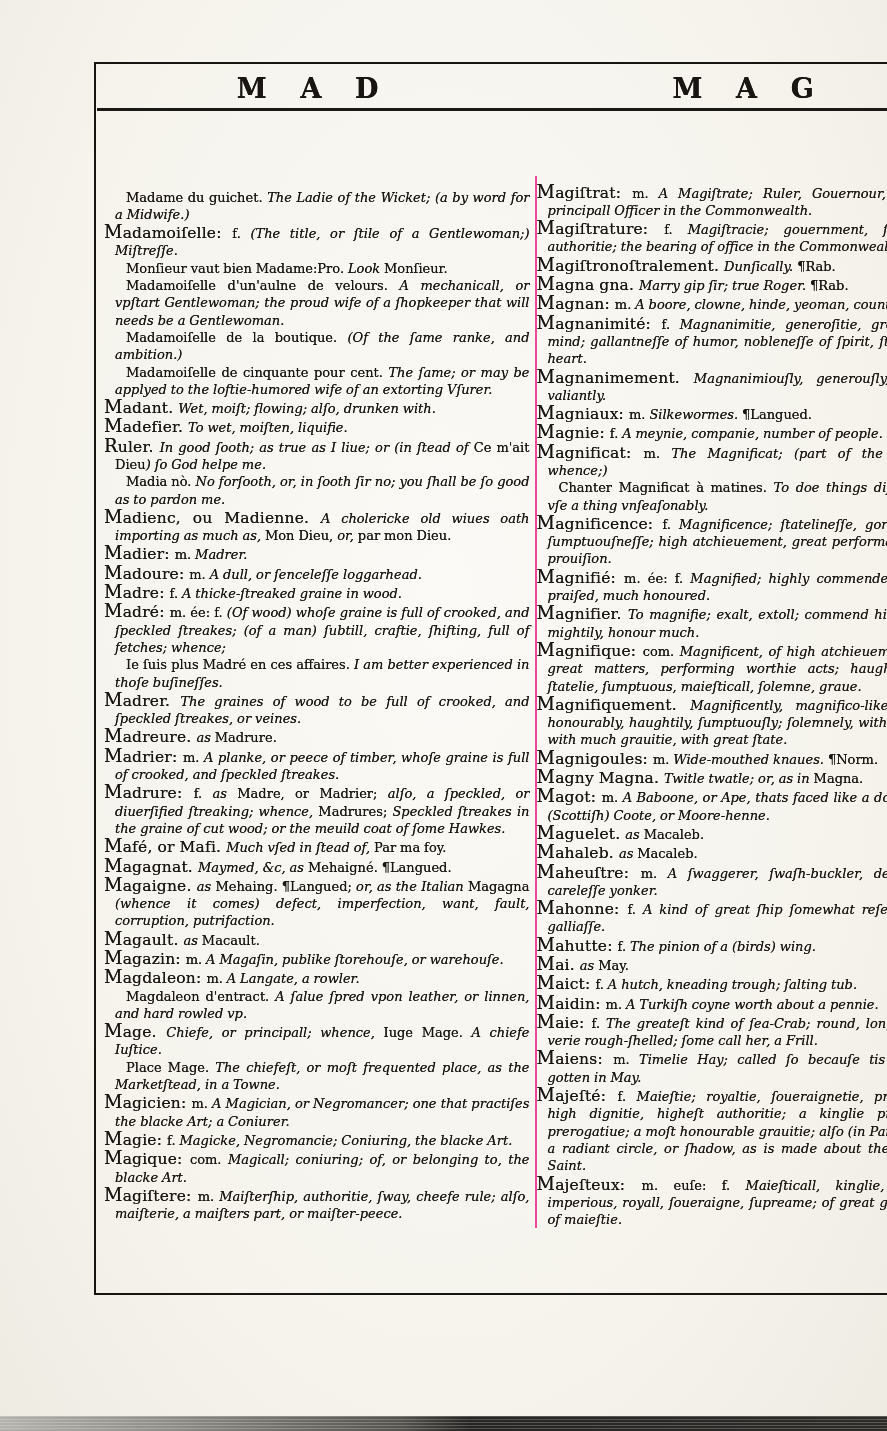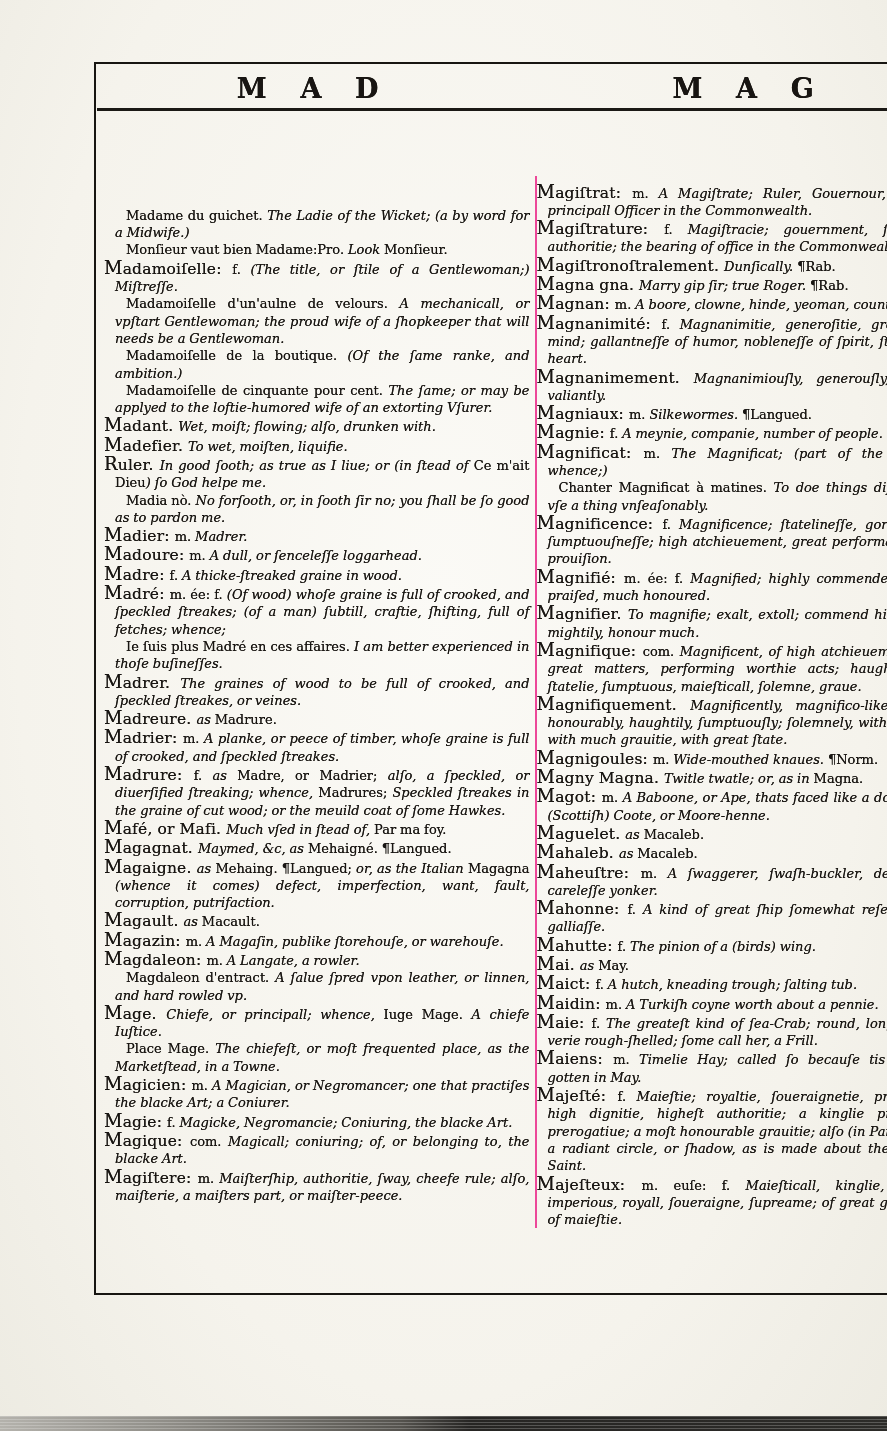--- a/index.html
+++ b/index.html
@@ -45,29 +45,30 @@
 <div class="frame">
   <div class="header">
     <div class="h-cell">M A D</div>
     <div class="h-cell">M A G</div>
   </div>
   <div class="rule"></div>
   <div class="cols">
     <div class="col">
         <div class="entries">
           <p class="entry sub"><span class="seg-r">Madame du guichet. </span><span class="seg-i">The Ladie of the Wicket; (a by word for a Midwife.)</span></p>
+          <p class="entry main"><span class="seg-hw">Madamoiſelle: </span><span class="seg-r">f. </span><span class="seg-i">(The title, or ſtile of a Gentlewoman;) Miſtreſſe.</span></p>
           <p class="entry sub"><span class="seg-r">Monſieur vaut bien Madame:Pro. </span><span class="seg-i">Look </span><span class="seg-r">Monſieur.</span></p>
-          <p class="entry main"><span class="seg-hw">Madamoiſelle: </span><span class="seg-r">f. </span><span class="seg-i">(The title, or ſtile of a Gentlewoman;) Miſtreſſe.</span></p>
           <p class="entry sub"><span class="seg-r">Madamoiſelle d'un'aulne de velours. </span><span class="seg-i">A mechanicall, or vpſtart Gentlewoman; the proud wife of a ſhopkeeper that will needs be a Gentlewoman.</span></p>
           <p class="entry sub"><span class="seg-r">Madamoiſelle de la boutique. </span><span class="seg-i">(Of the ſame ranke, and ambition.)</span></p>
           <p class="entry sub"><span class="seg-r">Madamoiſelle de cinquante pour cent. </span><span class="seg-i">The ſame; or may be applyed to the loftie-humored wife of an extorting Vſurer.</span></p>
           <p class="entry main"><span class="seg-hw">Madant. </span><span class="seg-i">Wet, moiſt; flowing; alſo, drunken with.</span></p>
           <p class="entry main"><span class="seg-hw">Madefier. </span><span class="seg-i">To wet, moiſten, liquifie.</span></p>
           <p class="entry main"><span class="seg-hw">Ruler. </span><span class="seg-i">In good ſooth; as true as I liue; or (in ſtead of </span><span class="seg-r">Ce m'ait Dieu</span><span class="seg-i">) ſo God helpe me.</span></p>
           <p class="entry sub"><span class="seg-r">Madia nò. </span><span class="seg-i">No forſooth, or, in ſooth ſir no; you ſhall be ſo good as to pardon me.</span></p>
+          <p class="entry main"><span class="seg-hw">Madienc, ou Madienne. </span><span class="seg-i">A cholericke old wiues oath importing as much as, </span><span class="seg-r">Mon Dieu, </span><span class="seg-i">or, </span><span class="seg-r">par mon Dieu.</span></p>
           <p class="entry main"><span class="seg-hw">Madier: </span><span class="seg-r">m. </span><span class="seg-i">Madrer.</span></p>
           <p class="entry main"><span class="seg-hw">Madoure: </span><span class="seg-r">m. </span><span class="seg-i">A dull, or ſenceleſſe loggarhead.</span></p>
           <p class="entry main"><span class="seg-hw">Madre: </span><span class="seg-r">f. </span><span class="seg-i">A thicke-ſtreaked graine in wood.</span></p>
           <p class="entry main"><span class="seg-hw">Madré: </span><span class="seg-r">m. ée: f. </span><span class="seg-i">(Of wood) whoſe graine is full of crooked, and ſpeckled ſtreakes; (of a man) ſubtill, craftie, ſhifting, full of fetches; whence;</span></p>
           <p class="entry sub"><span class="seg-r">Ie ſuis plus Madré en ces affaires. </span><span class="seg-i">I am better experienced in thoſe buſineſſes.</span></p>
           <p class="entry main"><span class="seg-hw">Madrer. </span><span class="seg-i">The graines of wood to be full of crooked, and ſpeckled ſtreakes, or veines.</span></p>
           <p class="entry main"><span class="seg-hw">Madreure. </span><span class="seg-i">as </span><span class="seg-r">Madrure.</span></p>
           <p class="entry main"><span class="seg-hw">Madrier: </span><span class="seg-r">m. </span><span class="seg-i">A planke, or peece of timber, whoſe graine is full of crooked, and ſpeckled ſtreakes.</span></p>
           <p class="entry main"><span class="seg-hw">Madrure: </span><span class="seg-r">f. </span><span class="seg-i">as </span><span class="seg-r">Madre, or Madrier; </span><span class="seg-i">alſo, a ſpeckled, or diuerſified ſtreaking; whence, </span><span class="seg-r">Madrures; </span><span class="seg-i">Speckled ſtreakes in the graine of cut wood; or the meuild coat of ſome Hawkes.</span></p>
           <p class="entry main"><span class="seg-hw">Mafé, or Mafi. </span><span class="seg-i">Much vſed in ſtead of, </span><span class="seg-r">Par ma foy.</span></p>

